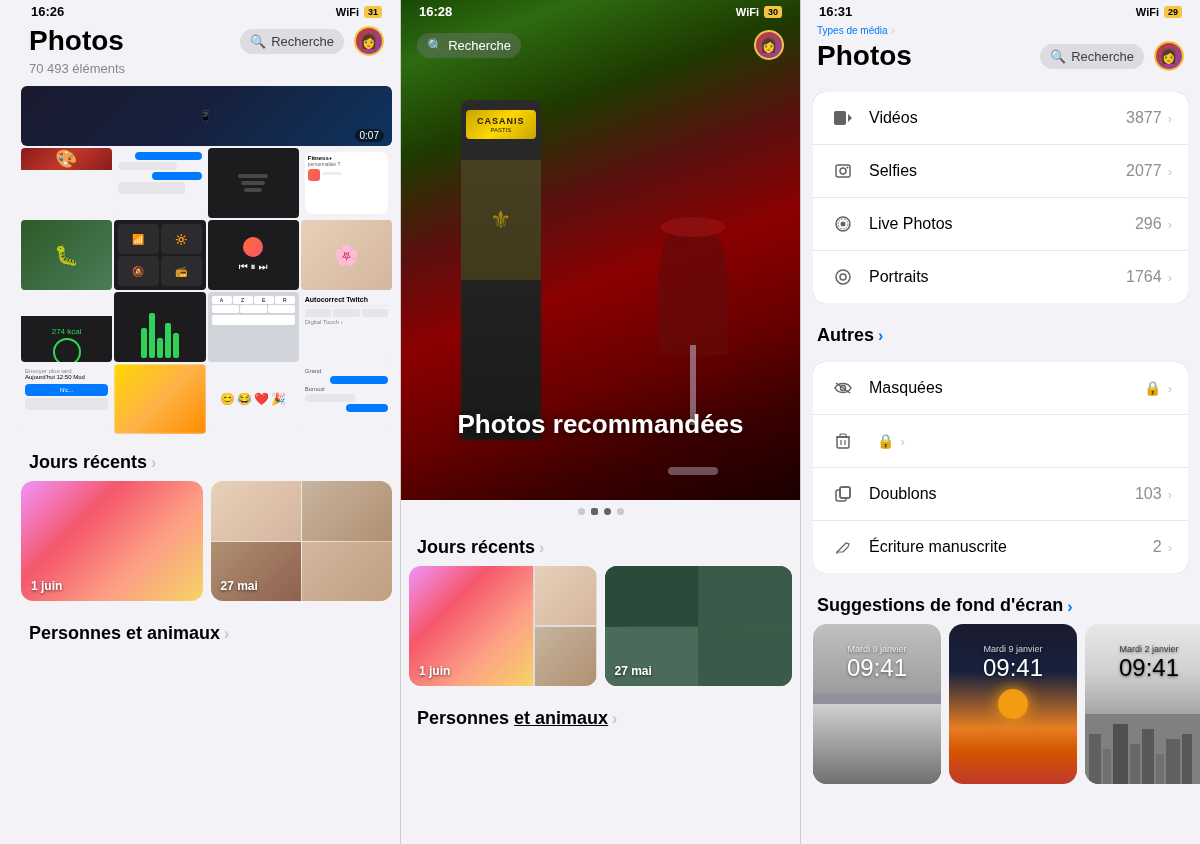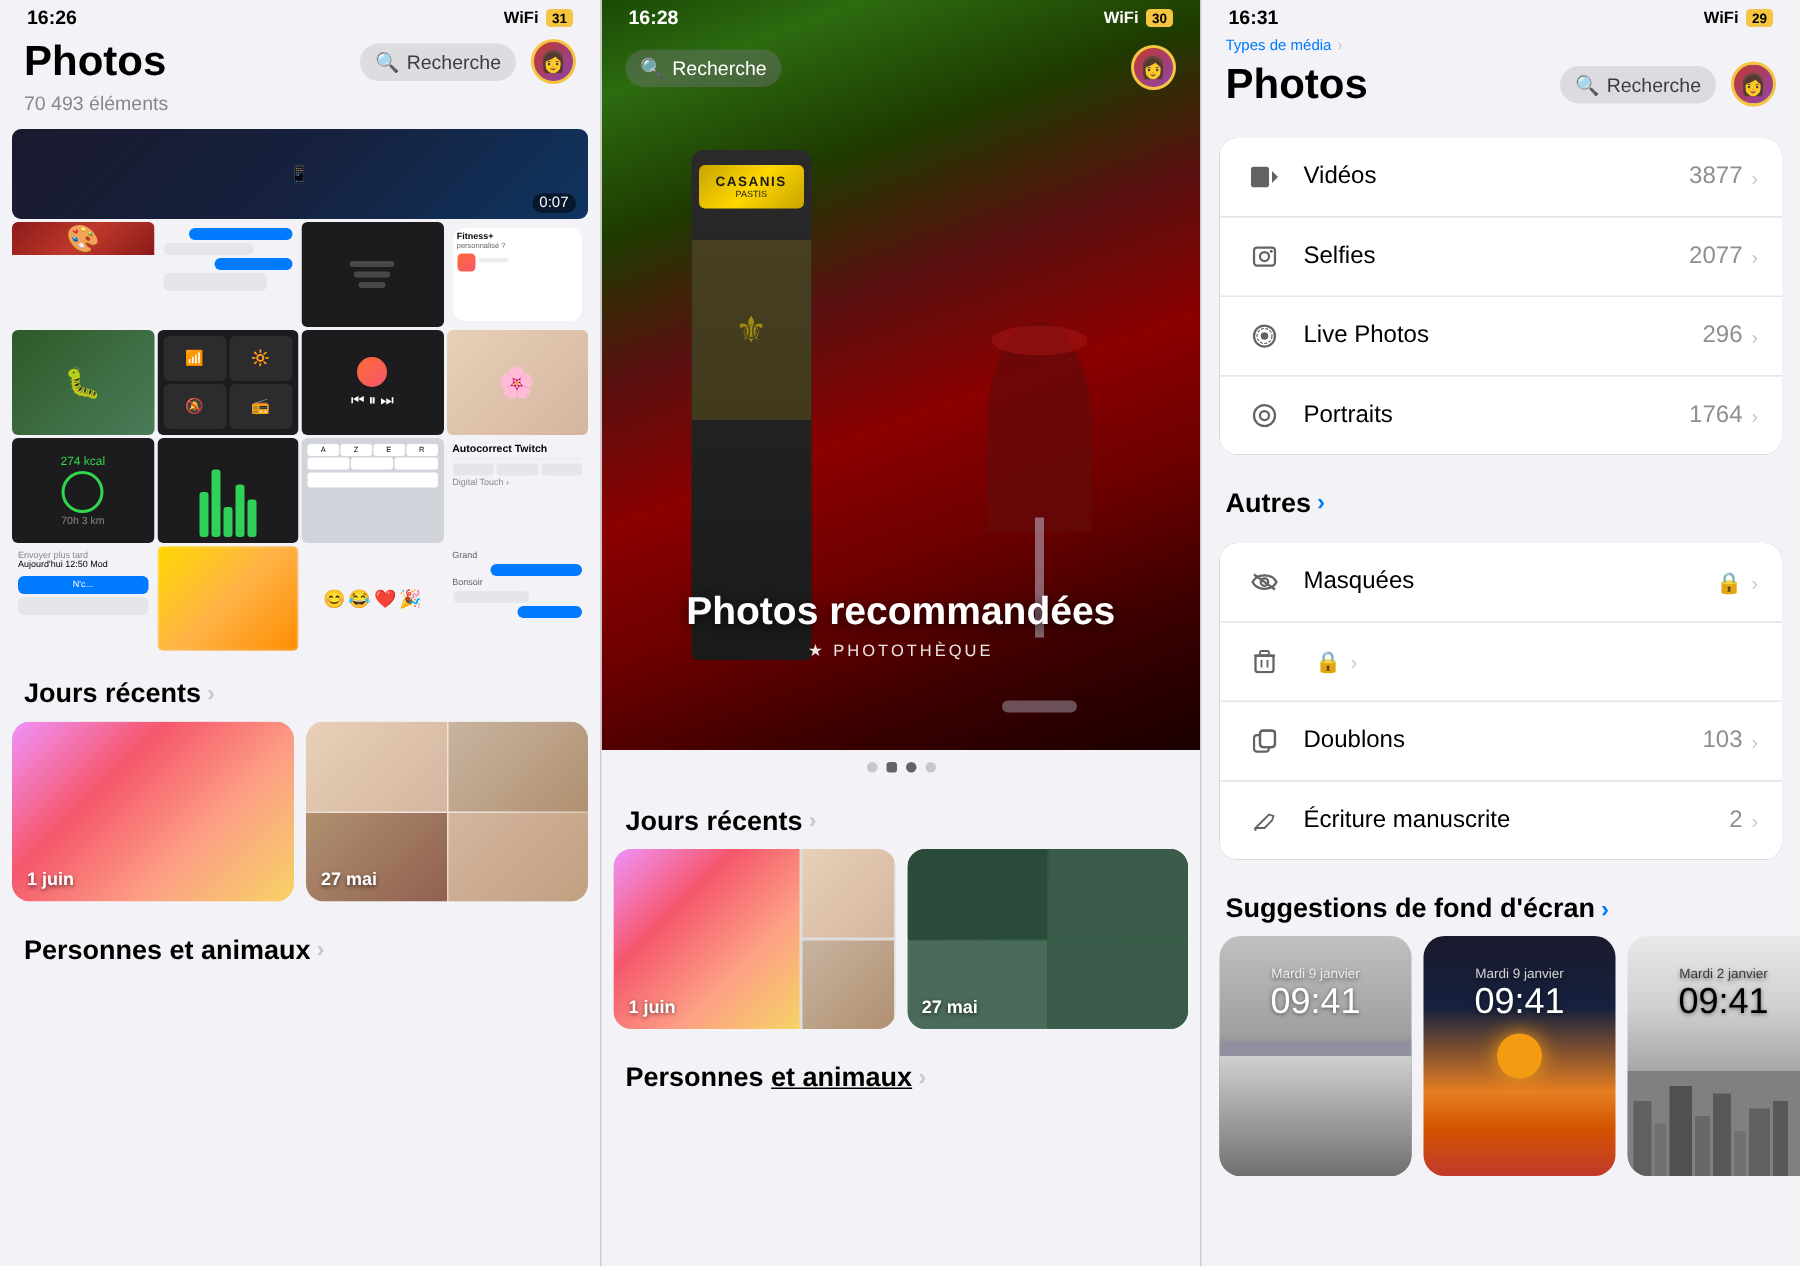--- a/index.html
+++ b/index.html
@@ -12,21 +12,21 @@
       overflow: hidden;
     }
 
     
     .panel {
       height: 844px;
       overflow: hidden;
       position: relative;
       flex-shrink: 0;
     }
-    .panel-1 { width: 400px; background: #f2f2f7; }
+    .panel-1 { width: 400px; background: #f2f2f7; padding-left: 13px; }
     .panel-2 { width: 400px; background: #f2f2f7; border-left: 1px solid #ccc; }
     .panel-3 { width: 400px; background: #f2f2f7; border-left: 1px solid #ccc; }
 
     
     .status-bar {
       display: flex;
       justify-content: space-between;
       align-items: center;
       padding: 4px 18px 2px;
       font-size: 13px;
@@ -434,21 +434,21 @@
           <div style="display:flex;gap:6px;color:#fff;font-size:10px;">⏮ ⏸ ⏭</div>
         </div>
       </div>
       <div style="height:70px;border-radius:4px;overflow:hidden;background:linear-gradient(135deg,#e8d0b8,#d4b5a0);">
         <div style="width:100%;height:100%;display:flex;align-items:center;justify-content:center;font-size:20px;">🌸</div>
       </div>
     </div>
 
     <div style="display:grid; grid-template-columns:repeat(4,1fr); gap:2px; margin-bottom:2px;">
       <div style="height:70px;border-radius:4px;overflow:hidden;">
-        <div style="width:100%;height:100%;background:#1c1c1e;display:flex;flex-direction:column;align-items:center;justify-content:center;">
+        <div style="width:100%;height:100%;background:#1c1c1e;display:flex;flex-direction:column;align-items:center;justify-content:center;margin-top:24px;">
           <div style="color:#32d74b;font-size:8px;">274 kcal</div>
           <div style="width:28px;height:28px;border-radius:50%;border:2px solid #32d74b;margin:2px;"></div>
           <div style="color:#888;font-size:7px;">70h 3 km</div>
         </div>
       </div>
       <div style="height:70px;border-radius:4px;overflow:hidden;">
         <div style="width:100%;height:100%;background:#1c1c1e;padding:4px;display:flex;align-items:flex-end;gap:2px;justify-content:center;">
           <div style="width:6px;height:30px;background:#30d158;border-radius:2px;"></div>
           <div style="width:6px;height:45px;background:#30d158;border-radius:2px;"></div>
           <div style="width:6px;height:20px;background:#30d158;border-radius:2px;"></div>
@@ -588,21 +588,20 @@
 
         <div style="position:absolute;top:2px;left:3px;right:3px;height:20px;background:rgba(160,20,20,0.6);border-radius:50%;"></div>
 
         <div style="position:absolute;top:130px;left:32px;width:6px;height:80px;background:rgba(200,200,220,0.5);"></div>
 
         <div style="position:absolute;bottom:0;left:10px;right:10px;height:8px;background:rgba(200,200,220,0.4);border-radius:4px;"></div>
       </div>
 
       <div class="hero-overlay-text">
         <div class="hero-title">Photos recommandées</div>
-        <div class="hero-subtitle">★ PHOTOTHÈQUE</div>
       </div>
     </div>
   </div>
 
   <div class="dot-indicator">
     <div class="dot"></div>
     <div class="dot square"></div>
     <div class="dot active"></div>
     <div class="dot"></div>
   </div>

